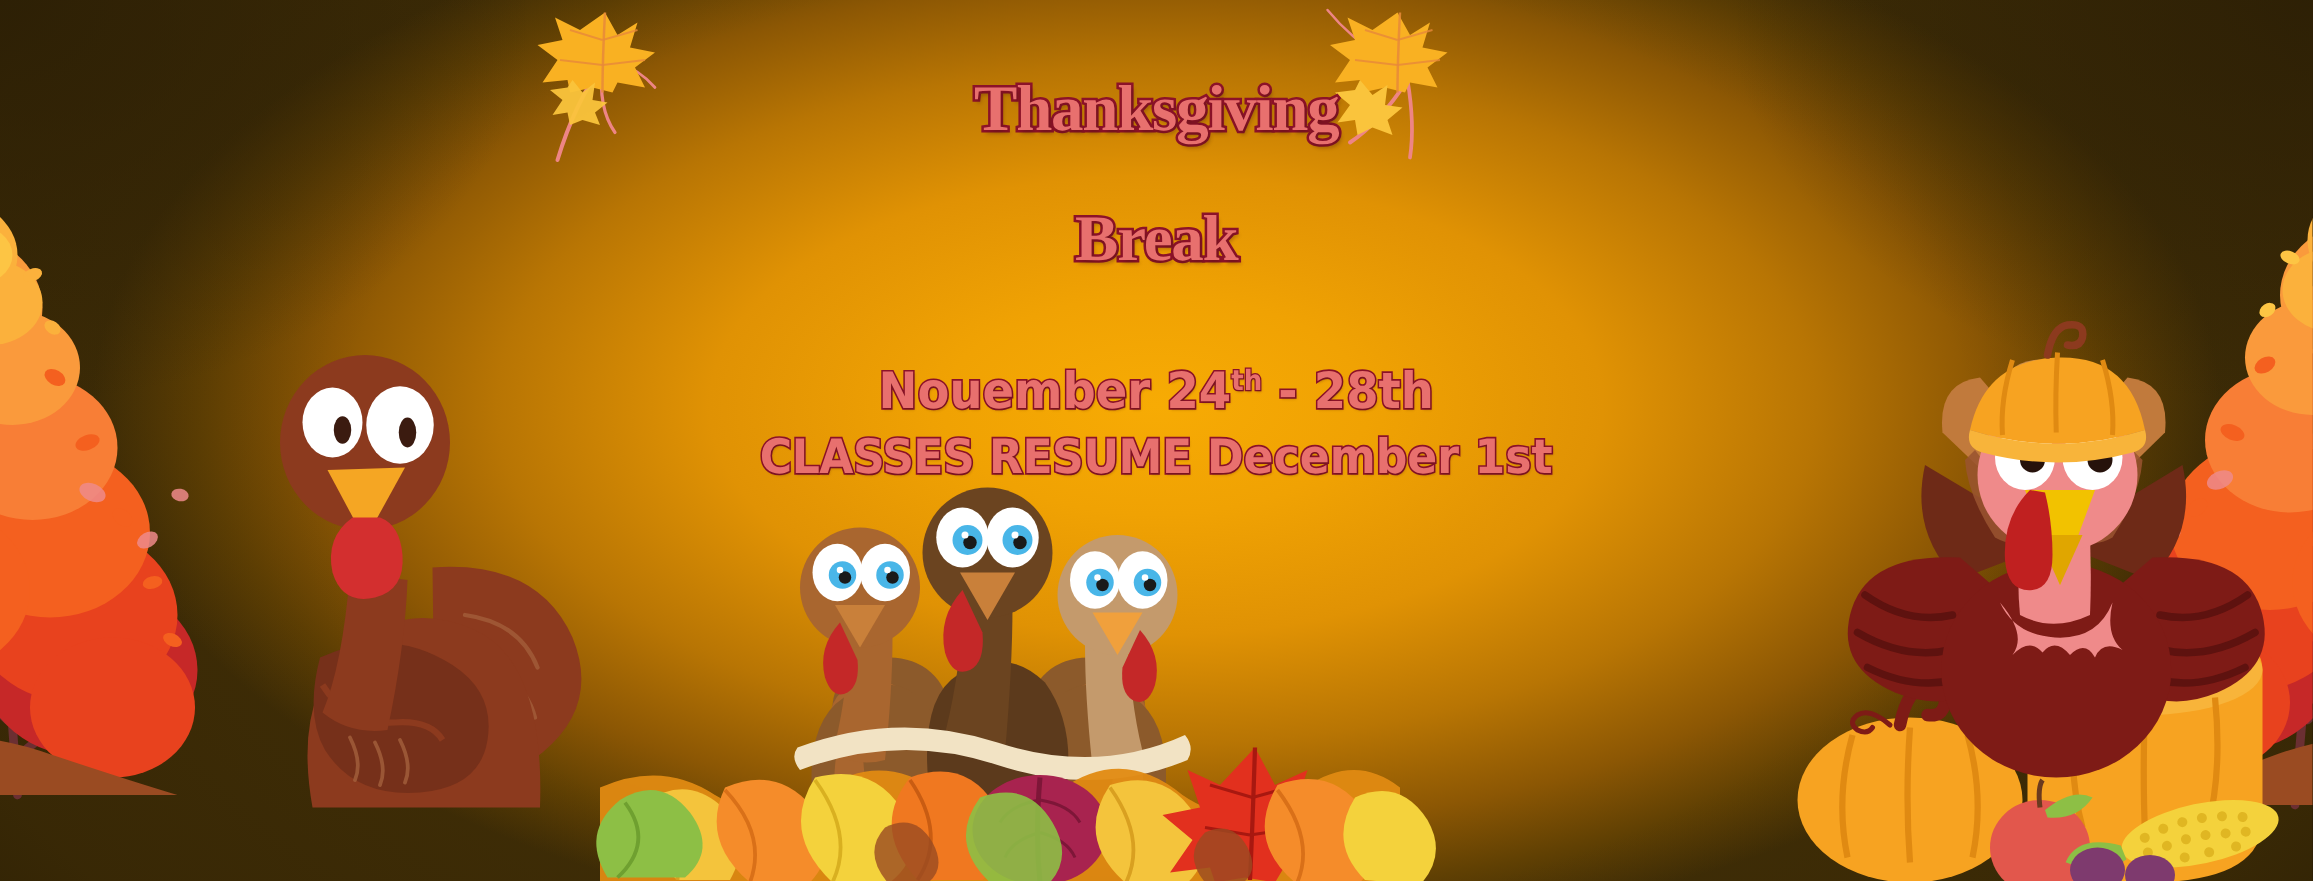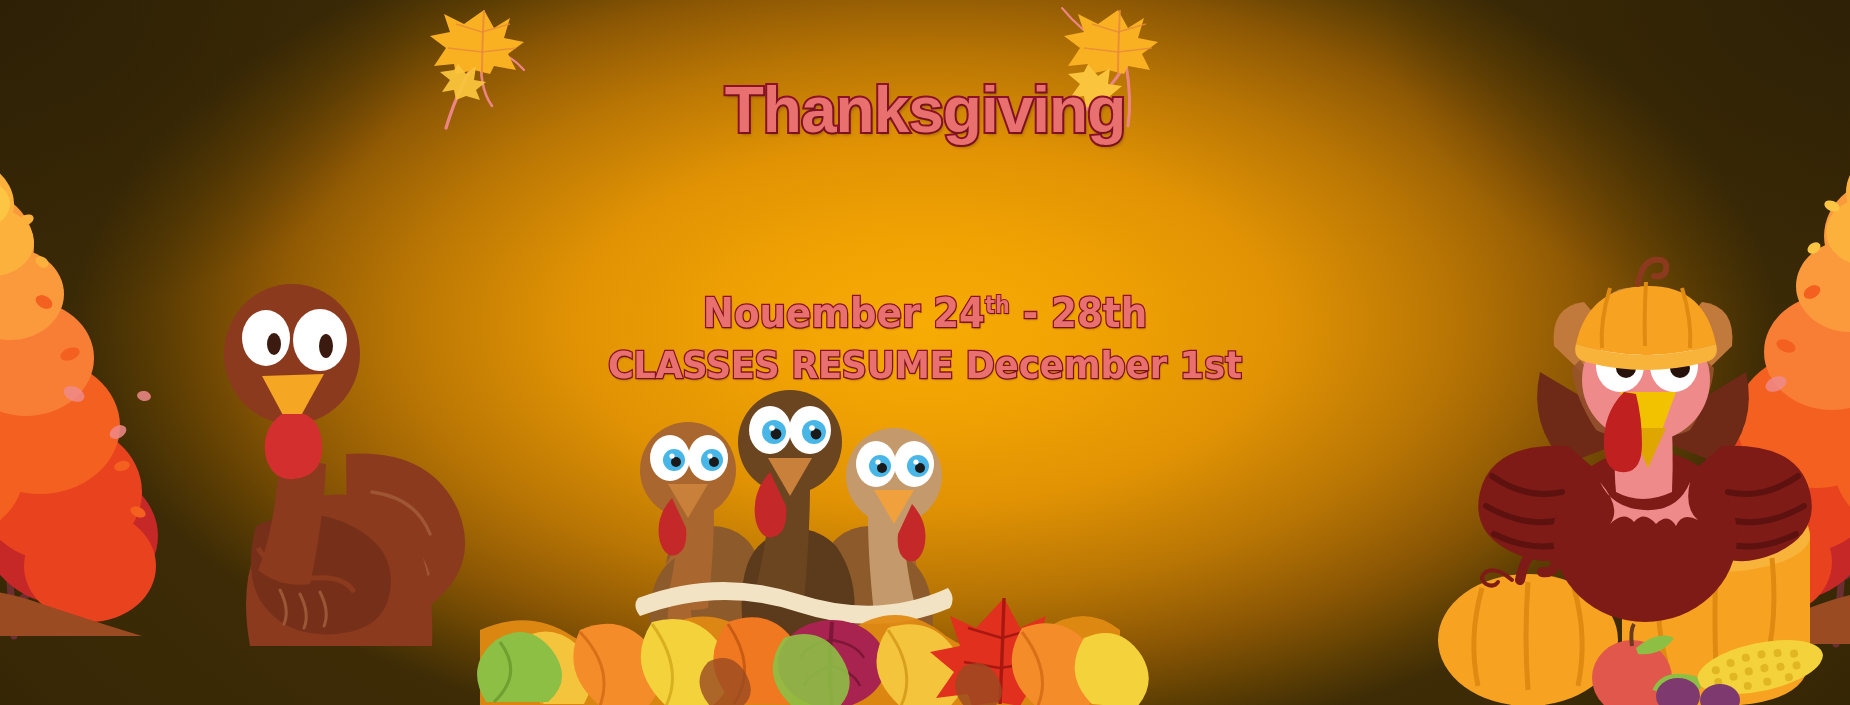--- a/index.html
+++ b/index.html
@@ -41,28 +41,27 @@
     background:radial-gradient(ellipse at 100% 0%, rgba(44,31,5,.80) 0%, rgba(44,31,5,0) 72%);
   }
 
   
   .text-wrap{
     position:absolute; left:0; top:0; width:1850px; height:705px;
     z-index:40; pointer-events:none;
   }
   .title-line{
     position:absolute; width:100%; text-align:center;
-    font-family:Liberation Sans, sans-serif;
-    font-weight:700; font-size:64px; line-height:1;
+    font-family:Liberation Serif, serif;
+    font-weight:700; font-size:52px; line-height:1;
     letter-spacing:-1px;
     color:#e8706e;
     -webkit-text-stroke:4px #8c1228;
     paint-order:stroke fill;
     text-shadow:2px 3px 3px rgba(70,20,10,.30);
-    margin-top:16px;
   }
   #title1{ top:62px; }
   #title2{ top:166px; }
 
   .date-line{
     position:absolute; width:100%; text-align:center;
     font-family:"DejaVu Sans", sans-serif;
     font-weight:700; font-size:40px; line-height:1;
     color:#e8706e;
     -webkit-text-stroke:2.6px #8c1228;
@@ -558,20 +557,21 @@
           <path d="M66 50 L32 46"></path>
             <path d="M66 50 L100 46"></path>
         </g>
       </g>
       <path d="M36 62 L46 74 L58 66 L56 82 L70 84 L58 94 L62 106 L46 100 L34 106 L32 94 L18 96 L28 82 L16 72 L32 70 Z" fill="#FAC43C"></path>
     </svg>
   </div>
 
   <div class="text-wrap">
     <div class="title-line" id="title1">Thanksgiving</div>
+    <div class="title-line" id="title2">Break</div>
 
     <div class="date-line" id="dateline">
       <span>Nouember 24</span><sup>th</sup><span> - </span><span>28th</span>
     </div>
 
     <div class="date-line" id="resumeline">
       <span class="caps">CLASSES RESUME</span><span> </span><span>December 1st</span>
     </div>
   </div>
 

